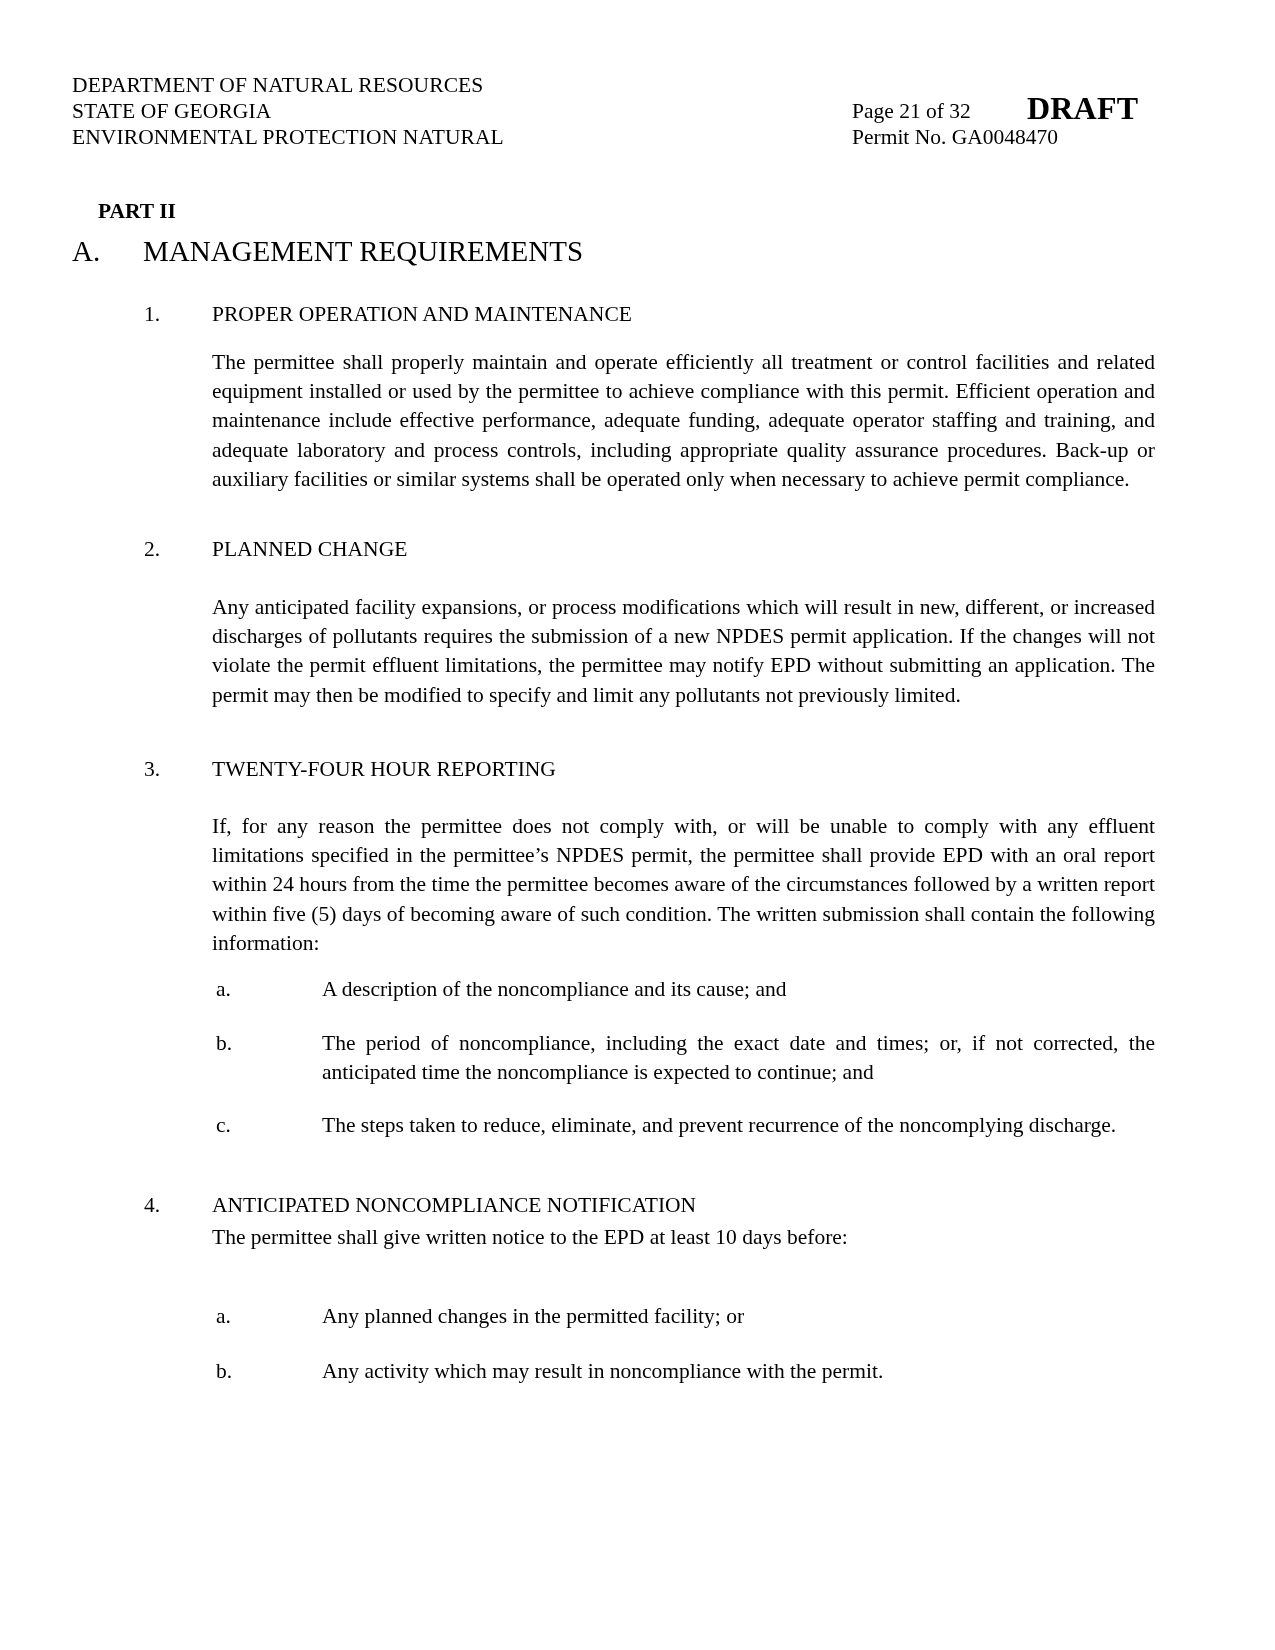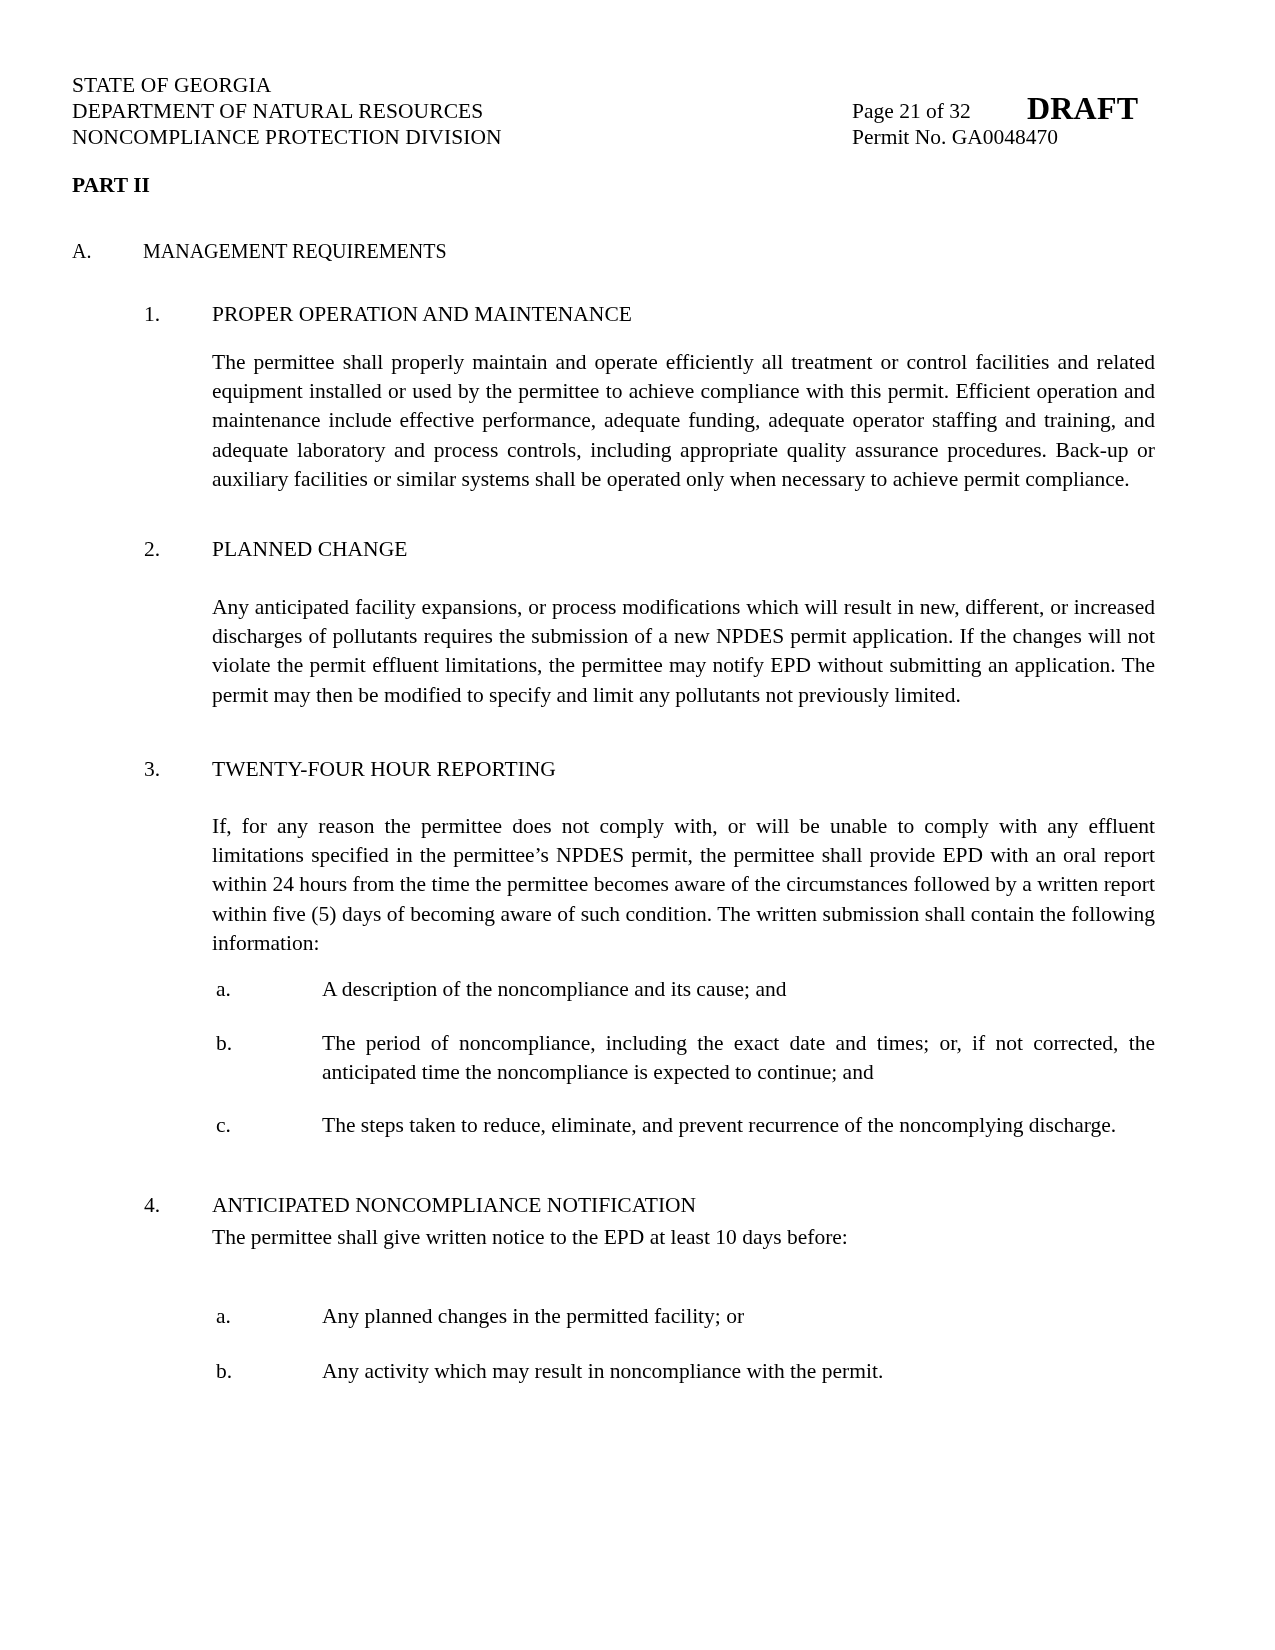--- a/index.html
+++ b/index.html
@@ -73,21 +73,21 @@
     font-weight: bold;
     line-height: 26px;
     white-space: nowrap;
   }
 
   
   .section-head {
     position: absolute;
     left: 72px;
     width: 1083px;
-    font-size: 20px;
+    font-size: 29px;
     line-height: 26px;
     white-space: nowrap;
   }
   .section-head .marker {
     display: inline-block;
     width: 71px;
   }
 
   
   .item-head {
@@ -140,36 +140,36 @@
   }
 </style>
 </head>
 <body>
 
 <div class="page">
 
   <div class="header">
 
     <div class="header-left">
+      <div>DEPARTMENT OF NATURAL RESOURCES</div>
       <div>STATE OF GEORGIA</div>
-      <div>DEPARTMENT OF NATURAL RESOURCES</div>
-      <div>NONCOMPLIANCE PROTECTION DIVISION</div>
+      <div>ENVIRONMENTAL PROTECTION NATURAL</div>
     </div>
 
     <div class="header-right">
       <div>Page 21 of 32</div>
       <div>Permit No. GA0048470</div>
     </div>
 
     <div class="draft-stamp">DRAFT</div>
   </div>
 
   <div class="body">
 
-    <div class="part-title" style="top:172px;">PART II</div>
+    <div class="part-title" style="top:198px;margin-left:26px;">PART II</div>
 
     <div class="section-head" style="top:238px;">
       <span class="marker">A.</span><span>MANAGEMENT REQUIREMENTS</span>
     </div>
 
     <div class="item-head" style="top:293px;margin-top:8px;">
       <span class="marker">1.</span><span>PROPER OPERATION AND MAINTENANCE</span>
     </div>
     <div class="para last-flush" style="top:348px;">The permittee shall properly maintain and operate efficiently all treatment or control facilities and related equipment installed or used by the permittee to achieve compliance with this permit.  Efficient operation and maintenance include effective performance, adequate funding, adequate operator staffing and training, and adequate laboratory and process controls, including appropriate quality assurance procedures.  Back-up or auxiliary facilities or similar systems shall be operated only when necessary to achieve permit compliance.</div>
 

